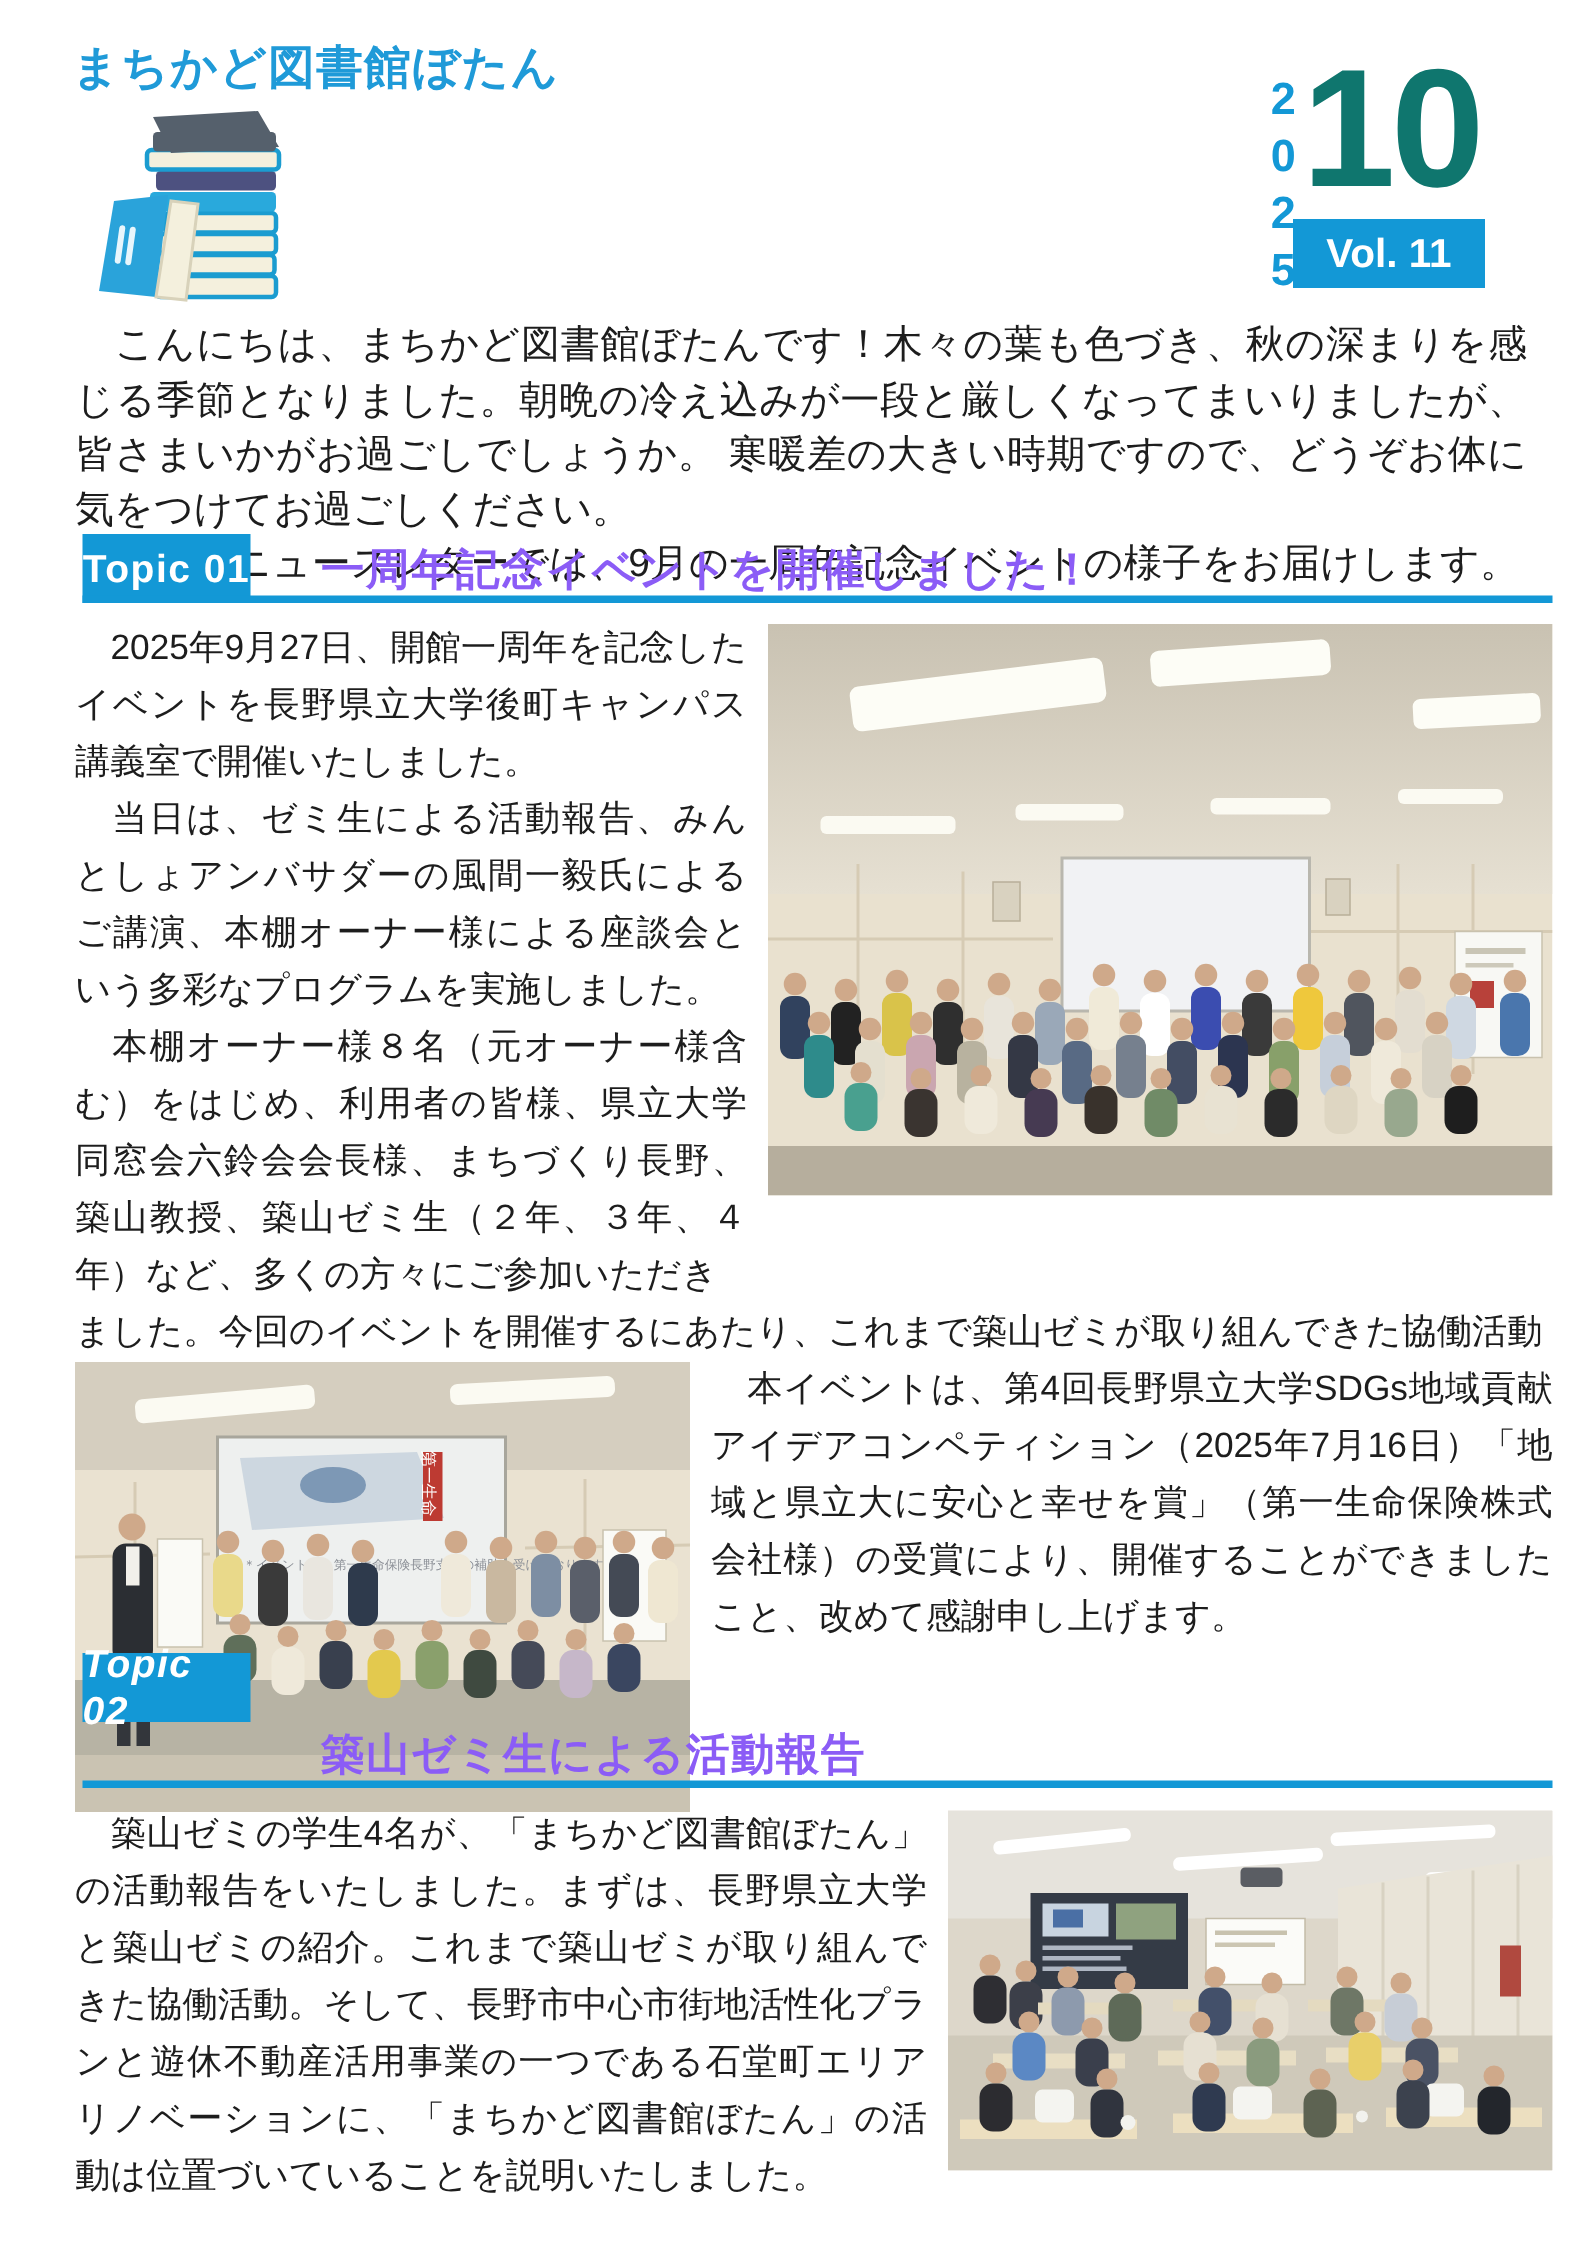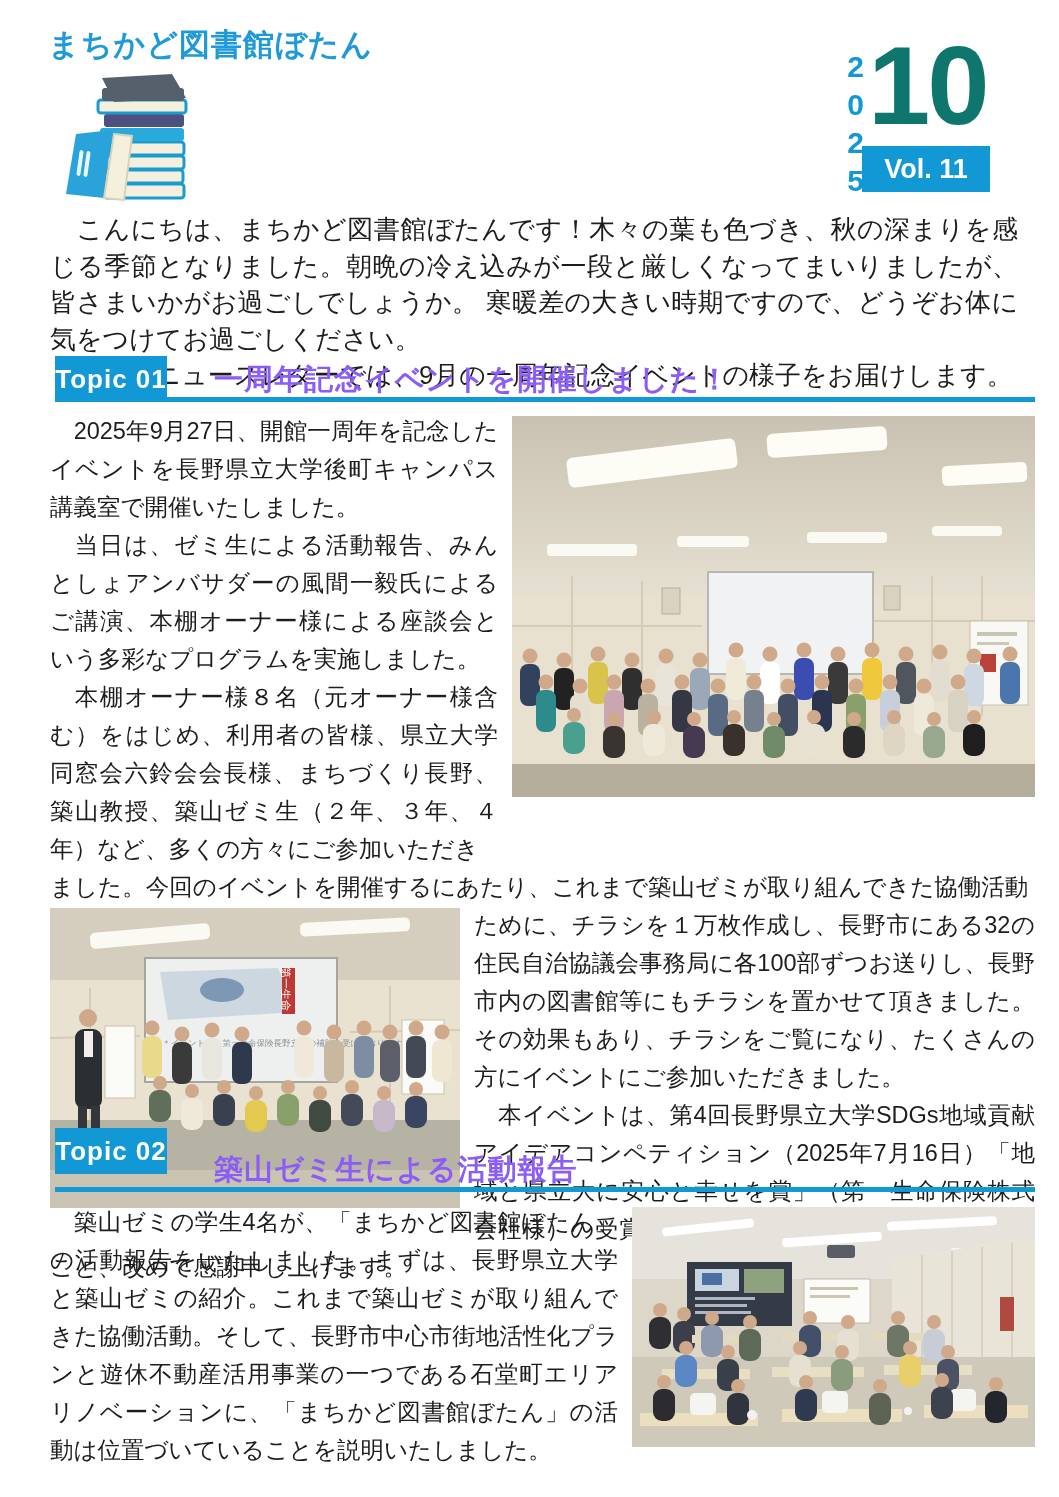--- a/index.html
+++ b/index.html
@@ -241,25 +241,24 @@
             <use href="#prsn2" x="196" y="178" color="#e3c94e"></use>
           <use href="#prsn2" x="228" y="172" color="#8aa06c"></use>
             <use href="#prsn2" x="260" y="178" color="#3f4a40"></use>
           <use href="#prsn2" x="292" y="172" color="#454a58"></use>
             <use href="#prsn2" x="324" y="178" color="#c6b7c9"></use>
           <use href="#prsn2" x="356" y="174" color="#3a4660"></use>
         </g>
       </svg>
     </span>
 
-    <p>ために、チラシを１万枚作成し、長野市にある32の住民自治協議会事務局に各100部ずつお送りし、長野市内の図書館等にもチラシを置かせて頂きました。その効果もあり、チラシをご覧になり、たくさんの方にイベントにご参加いただきました。</p>
     <p>　本イベントは、第4回長野県立大学SDGs地域貢献アイデアコンペティション（2025年7月16日）「地域と県立大に安心と幸せを賞」（第一生命保険株式会社様）の受賞により、開催することができましたこと、改めて感謝申し上げます。</p>
   </div>
 
-  <div class="topic-box" style="top:1128px;">Topic 02</div>
+  <div class="topic-box" style="top:1102px;font-style:italic;">Topic 02</div>
   <div class="topic-heading" style="top:1150px;">築山ゼミ生による活動報告</div>
   <div class="topic-rule" style="top:1187px;"></div>
 
   <div class="body-block t2-body">
 
     <span class="photo ph3">
       <svg viewBox="0 0 403 240" xmlns="http://www.w3.org/2000/svg">
         <g>
           <rect width="403" height="240" fill="#ddd7ca"></rect>
           <rect width="403" height="72" fill="#e6e3dc"></rect>

